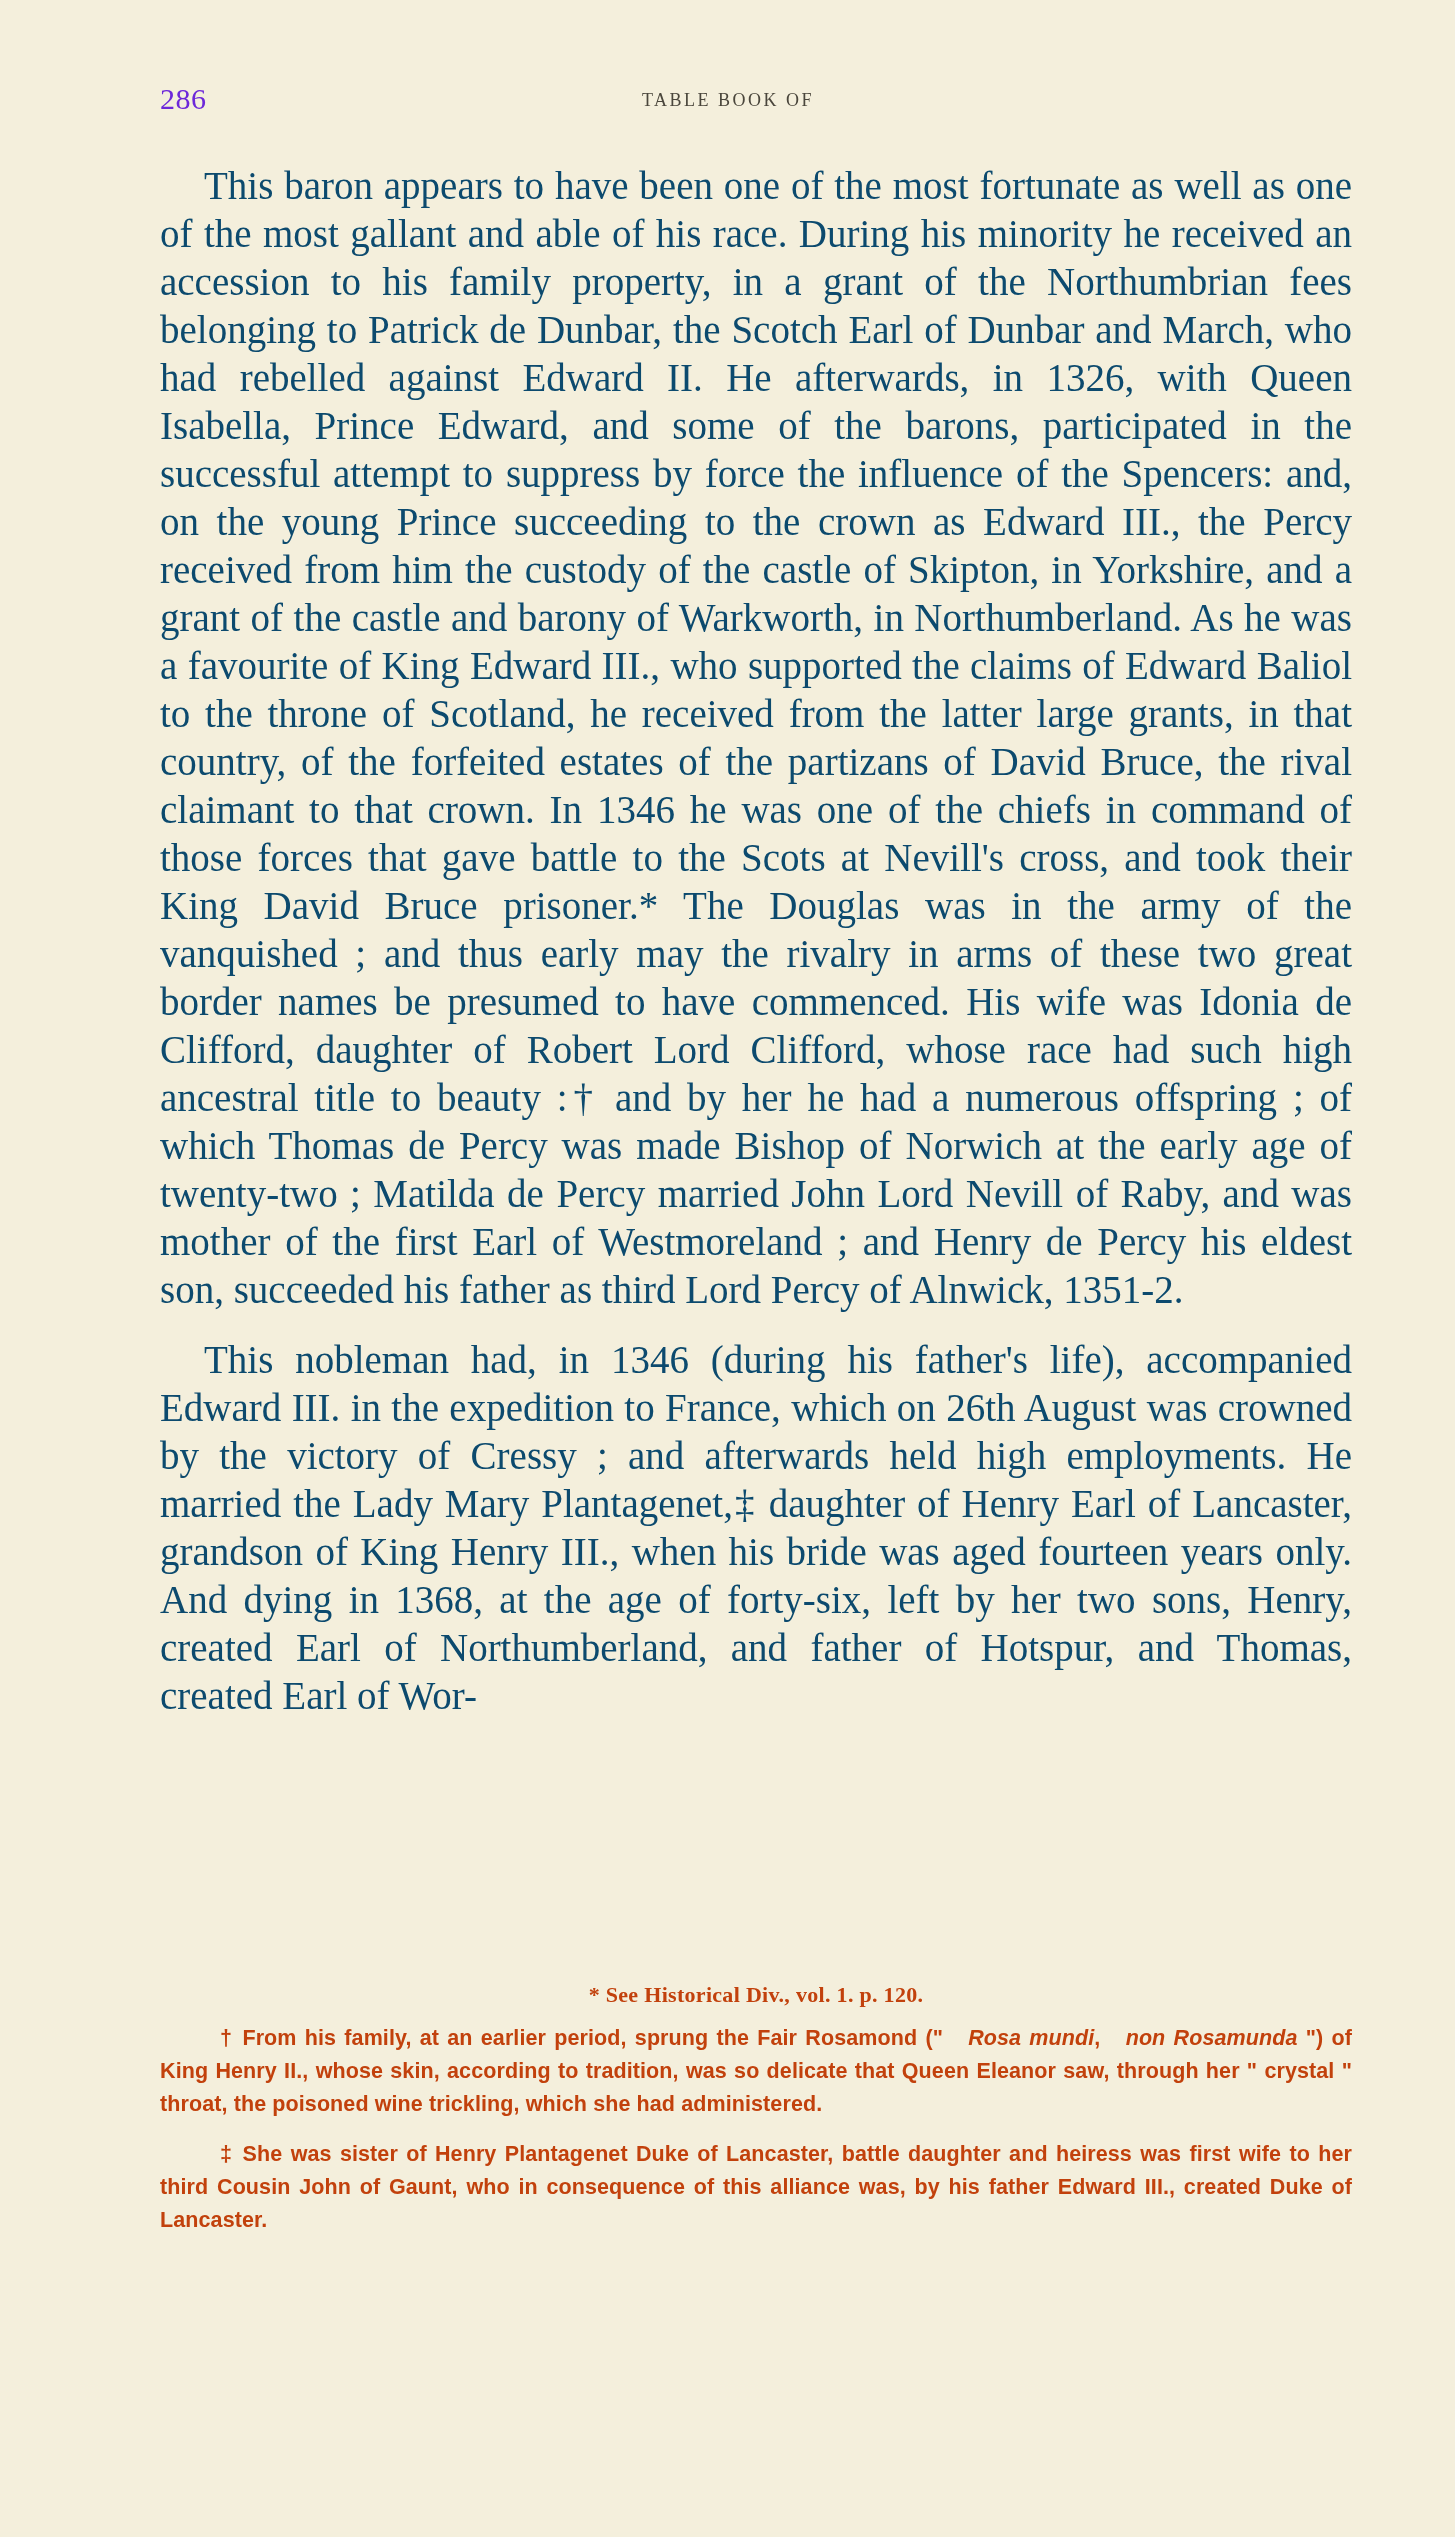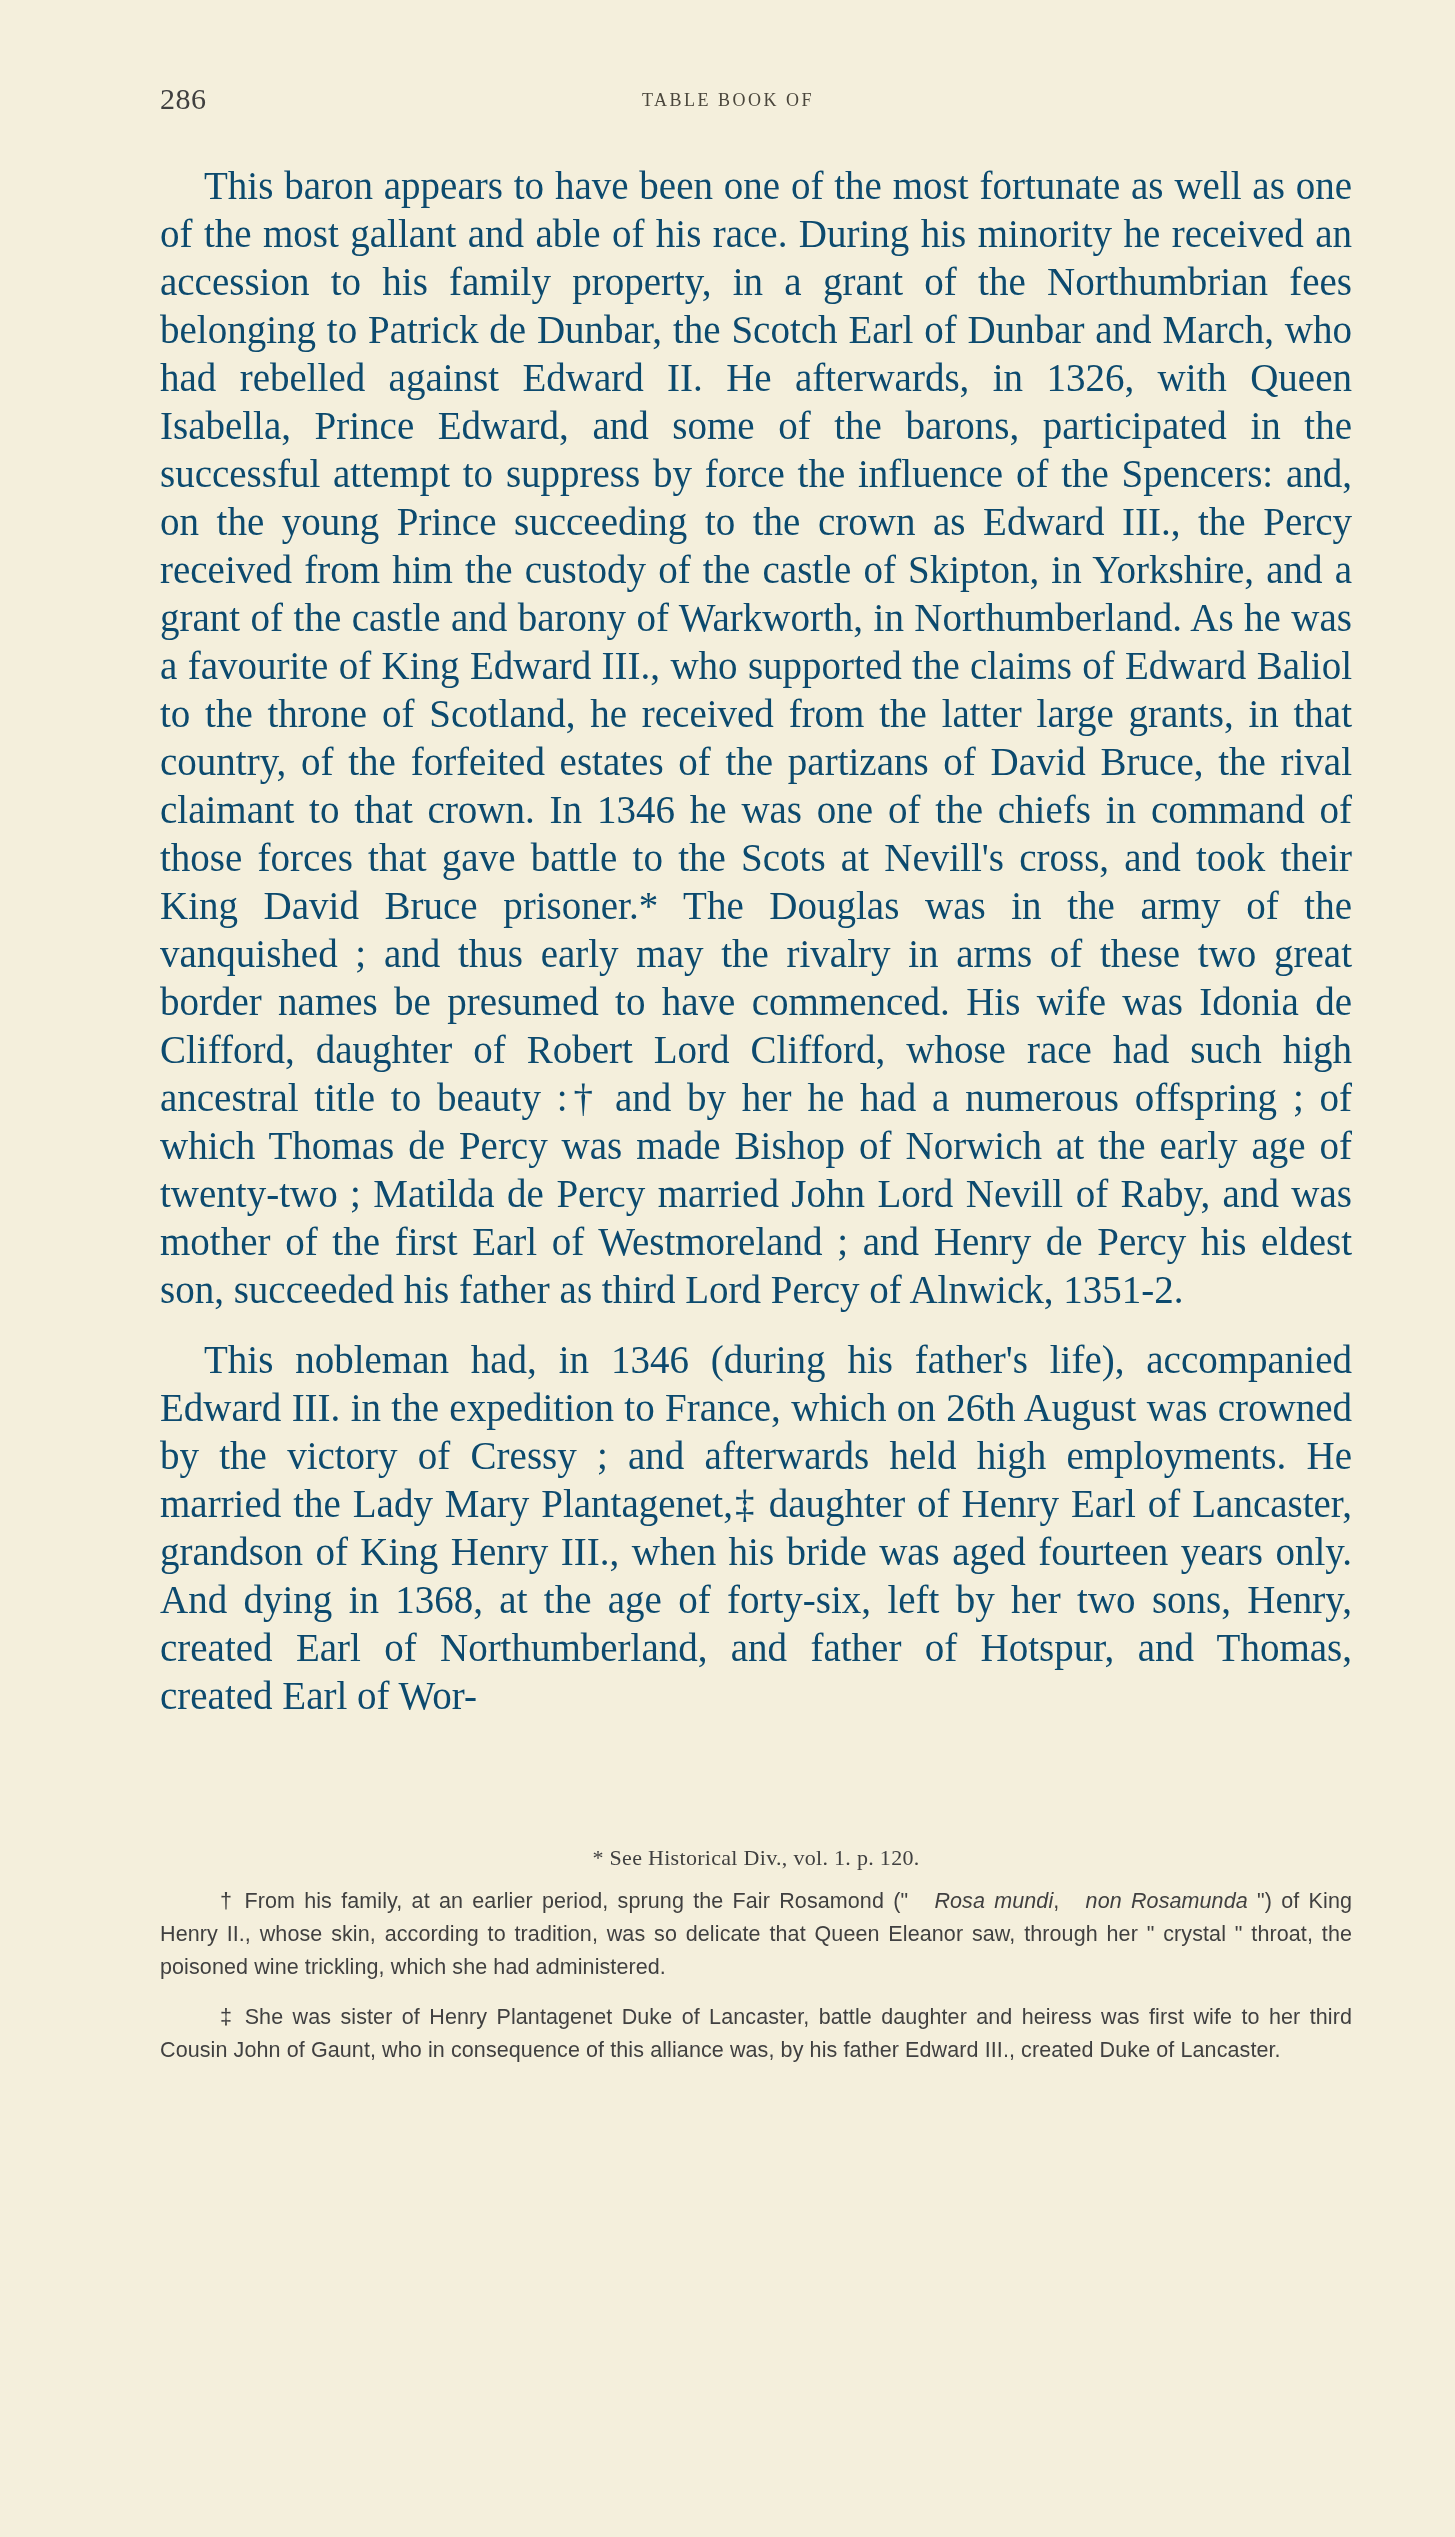--- a/index.html
+++ b/index.html
@@ -27,21 +27,21 @@
     left: 0;
     width: 1456px;
     height: 38px;
   }
   .folio {
     position: absolute;
     left: 160px;
     top: 0;
     font-size: 30px;
     letter-spacing: 0.5px;
-    color: #404040;
+    color: #6d28d9;
   }
   .running-head {
     position: absolute;
     left: 0;
     top: 7.6px;
     width: 1456px;
     text-align: center;
     font-size: 18px;
     letter-spacing: 2.5px;
     color: #4a463c;
@@ -69,23 +69,24 @@
   .rule {
     position: absolute;
     left: 160px;
     top: 1927px;
     width: 1192px;
     height: 0;
   }
   .notes {
     position: absolute;
     left: 160px;
-    top: 1842px;
+    top: 1979px;
     width: 1192px;
-    color: #404040;
+    color: #c2410c;
+    font-weight: bold;
   }
   .note-star {
     font-size: 22px;
     text-align: center;
     line-height: 32px;
     letter-spacing: 0.3px;
     margin-bottom: 11.4px;
   }
   .note {
     font-size: 21.5px;

